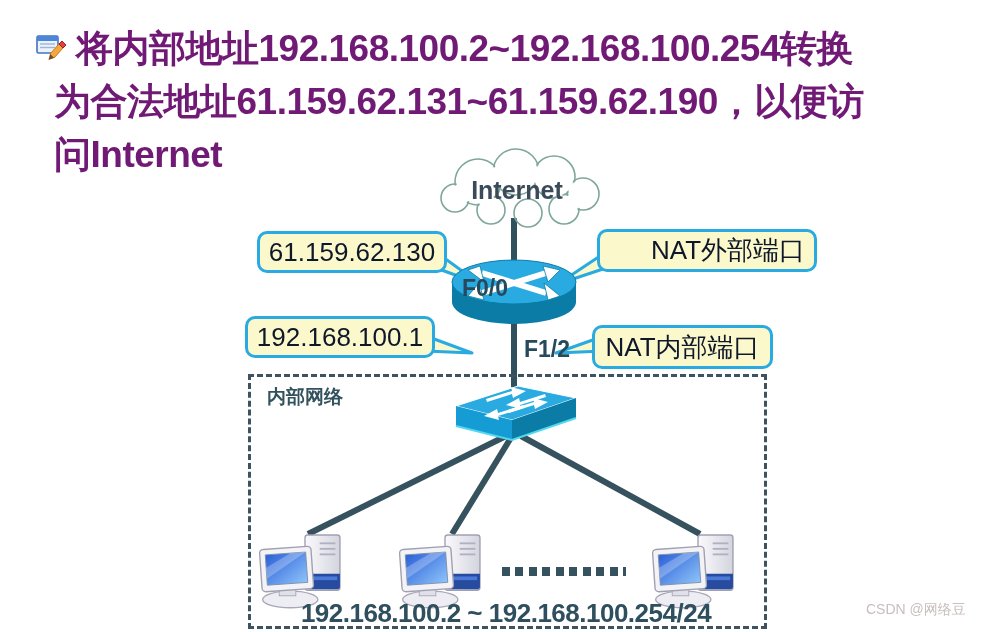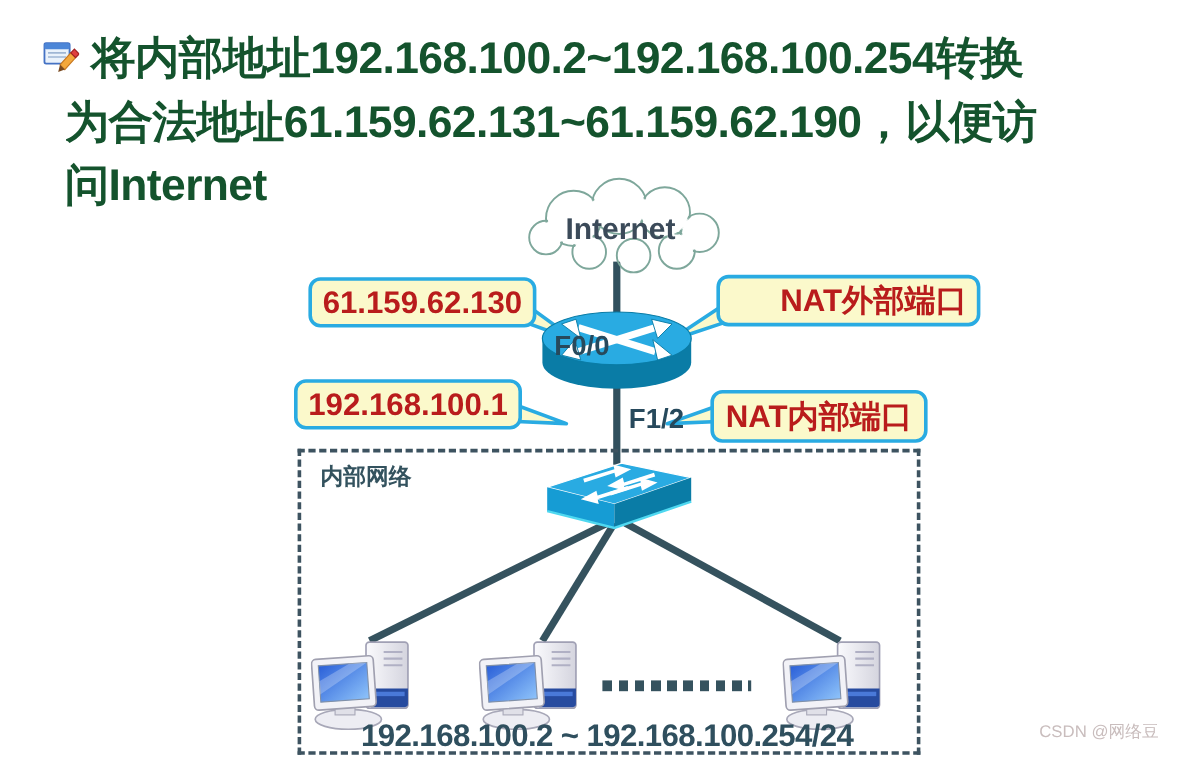--- a/index.html
+++ b/index.html
@@ -4,21 +4,21 @@
 <style>
   html,body{margin:0;padding:0;}
   body{
     width:987px;height:632px;position:relative;overflow:hidden;
     background:#ffffff;
     font-family:"Liberation Sans","DejaVu Sans",sans-serif;
   }
   
   .title-block{position:absolute;left:36px;top:22px;width:940px;z-index:4;}
   .title-line{
-    font-size:37px;font-weight:bold;color:#14532d;line-height:53px;
+    font-size:37px;font-weight:bold;color:#701a75;line-height:53px;
     white-space:nowrap;letter-spacing:-0.5px;
   }
   .title-line.first{display:flex;align-items:flex-start;}
   .title-line.cont{padding-left:18px;}
   .bullet-icon{width:30px;height:30px;margin:10px 10px 0 0;flex:0 0 auto;}
   
   .abs{position:absolute;}
   
   .port-label{
     position:absolute;font-size:23px;font-weight:bold;color:#27495C;z-index:3;
@@ -29,21 +29,21 @@
   .range-label{
     position:absolute;left:248px;top:598px;width:516px;text-align:center;
     font-size:26px;font-weight:bold;color:#2F4F5E;z-index:3;letter-spacing:-0.5px;
   }
   
   .callout{
     position:absolute;background:#FBF9CB;border:3px solid #29ABE2;
     border-radius:10px;display:flex;align-items:center;justify-content:center;
     z-index:3;
   }
-  .callout span{font-size:26px;color:#b91c1c;letter-spacing:0;font-weight:bold;}
+  .callout span{font-size:26px;color:#0f172a;letter-spacing:0;}
   
   .dashed-box{
     position:absolute;left:248px;top:374px;width:513px;height:249px;
     border:3px dashed #3D5360;z-index:1;
   }
   
   .hosts-ellipsis{
     position:absolute;left:502px;top:567px;width:124px;height:9px;z-index:3;
     background:repeating-linear-gradient(90deg,#35525E 0 8px,transparent 8px 13.5px);
   }

